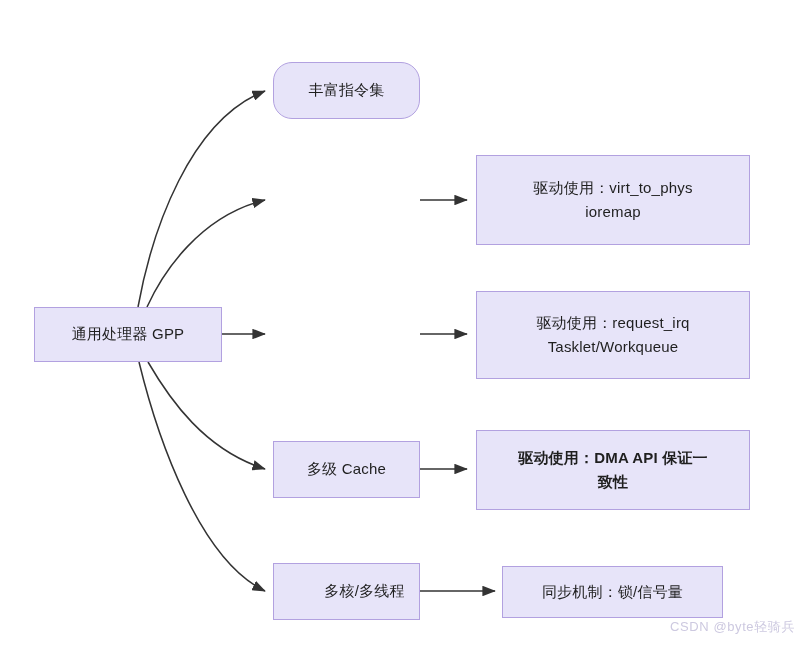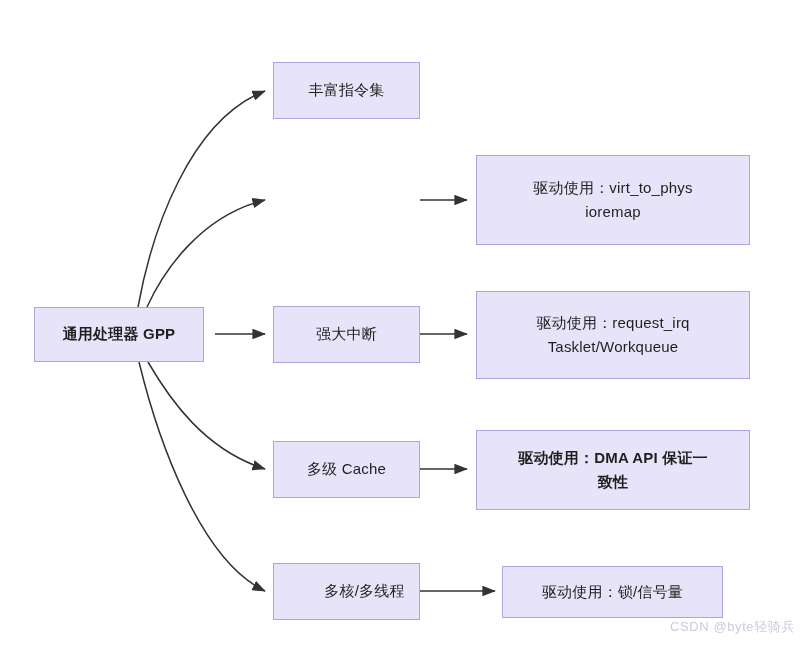--- a/index.html
+++ b/index.html
@@ -78,32 +78,29 @@
 
     <path class="edge-path" d="M 420 200 L 467 200" marker-end="url(#arrowhead)"></path>
 
     <path class="edge-path" d="M 420 334 L 467 334" marker-end="url(#arrowhead)"></path>
 
     <path class="edge-path" d="M 420 469 L 467 469" marker-end="url(#arrowhead)"></path>
 
     <path class="edge-path" d="M 420 591 L 495 591" marker-end="url(#arrowhead)"></path>
   </svg>
 
-  <div class="node" style="left:34px; top:307px; width:170px; height:55px;font-weight:bold;">
+  <div class="node" style="left:34px; top:307px; width:188px; height:55px;">
     <span>通用处理器 GPP</span>
   </div>
 
-  <div class="node" style="left:273px; top:62px; width:147px; height:57px;">
+  <div class="node" style="left:273px; top:62px; width:147px; height:57px;border-radius:19px;">
     <span>丰富指令集</span>
   </div>
 
 
-  <div class="node" style="left:273px; top:306px; width:147px; height:57px;">
-    <span>强大中断</span>
-  </div>
 
   <div class="node" style="left:273px; top:441px; width:147px; height:57px;">
     <span>多级 Cache</span>
   </div>
 
   <div class="node" style="left:273px; top:563px; width:147px; height:57px;padding-left:46px;">
     <span>多核/多线程</span>
   </div>
 
   <div class="node" style="left:476px; top:155px; width:274px; height:90px;">
@@ -115,17 +112,17 @@
     <span>驱动使用：request_irq
 Tasklet/Workqueue</span>
   </div>
 
   <div class="node" style="left:476px; top:430px; width:274px; height:80px;font-weight:bold;">
     <span>驱动使用：DMA API 保证一
 致性</span>
   </div>
 
   <div class="node" style="left:502px; top:566px; width:221px; height:52px;">
-    <span>驱动使用：锁/信号量</span>
+    <span>同步机制：锁/信号量</span>
   </div>
 
   <div class="watermark">CSDN @byte轻骑兵</div>
 </div>
 
 </body></html>

